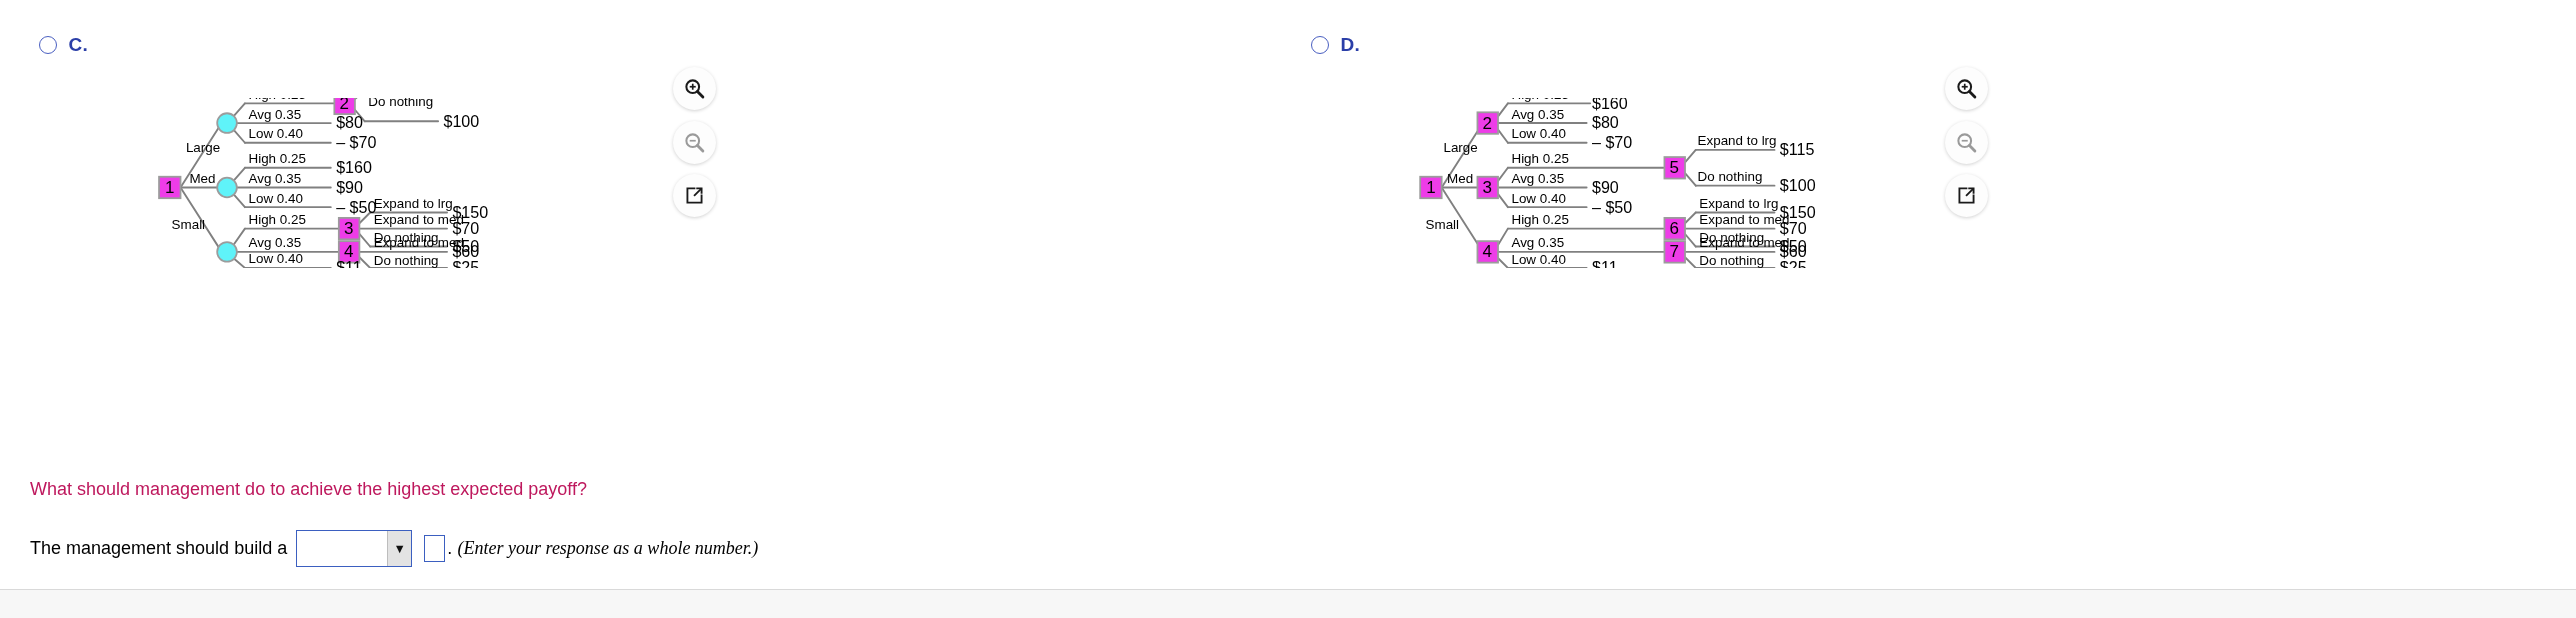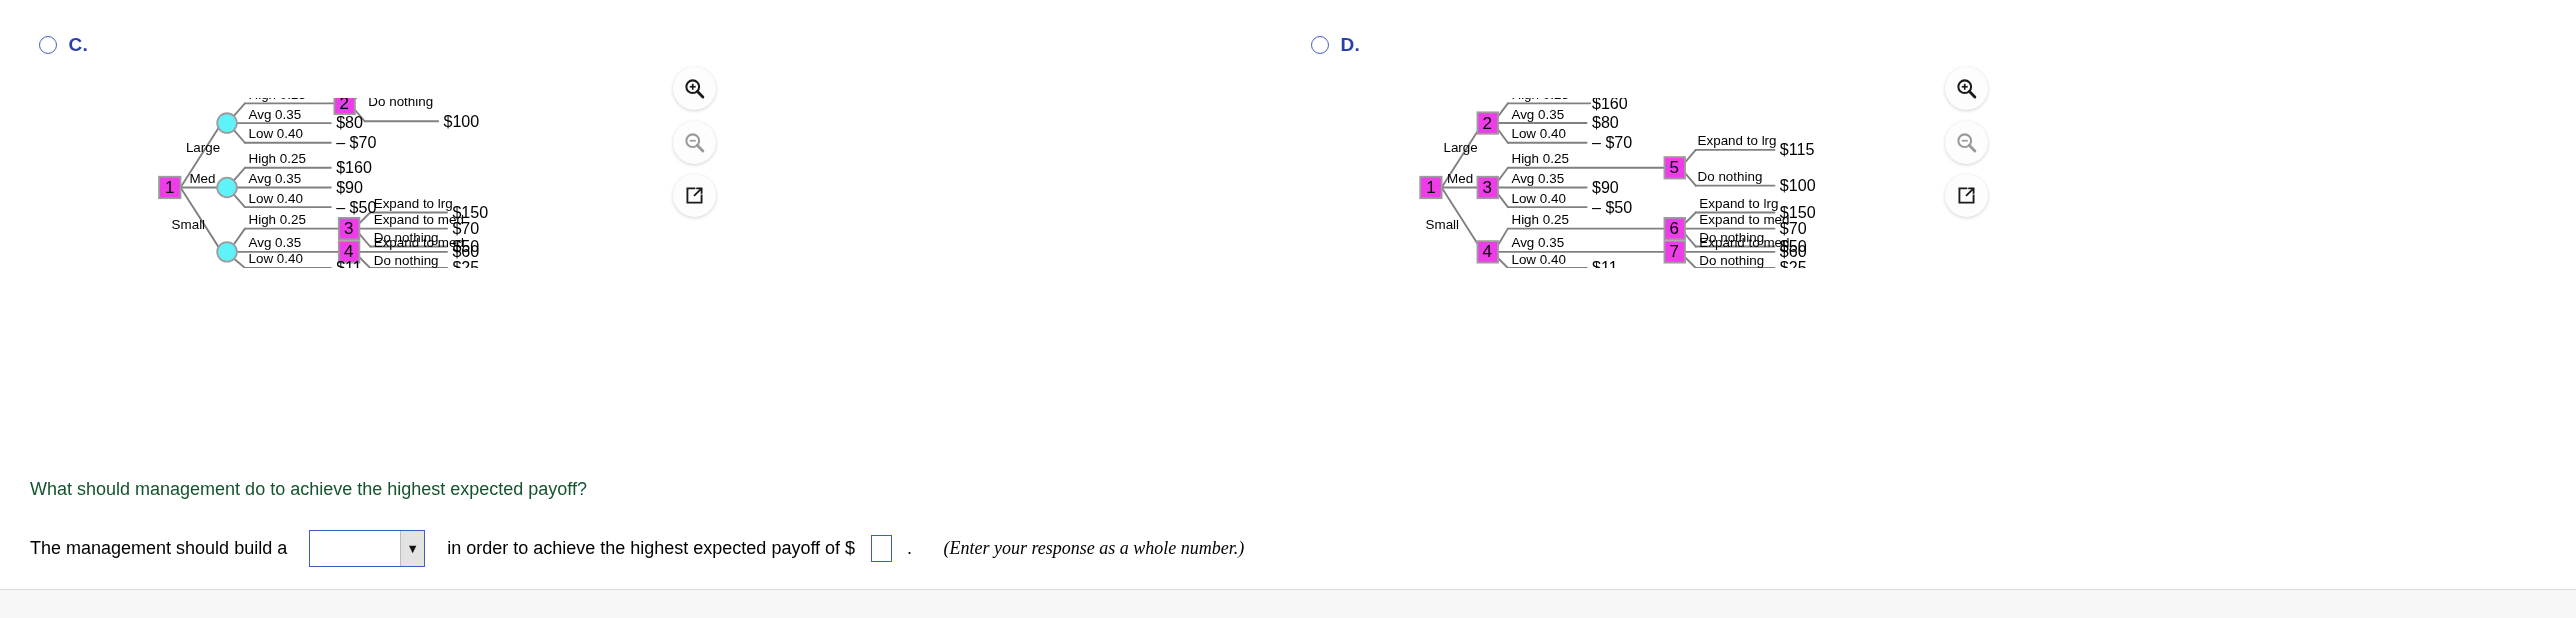--- a/index.html
+++ b/index.html
@@ -38,21 +38,21 @@
 
   
   .tree{position:absolute;}
   .tree svg{display:block;}
   .tl{font-family:"Liberation Sans",sans-serif;font-size:15px;fill:#000;}
   .tlb{font-family:"Liberation Sans",sans-serif;font-size:18px;fill:#000;}
   .nodenum{font-family:"Liberation Sans",sans-serif;font-size:19px;fill:#000;
            text-anchor:middle;dominant-baseline:central;}
 
   
-  .qtext{position:absolute;font-size:18px;color:#14532d;white-space:nowrap;}
+  .qtext{position:absolute;font-size:18px;color:#be185d;white-space:nowrap;}
   .answer-row{
     position:absolute;display:flex;align-items:center;white-space:nowrap;font-size:18px;
   }
   .combo{
     display:inline-flex;align-items:stretch;
     width:116px;height:37px;
     border:1.8px solid #3b5fc0;background:#fff;
     margin:0 9px;box-sizing:border-box;
   }
   .combo .field{flex:1;background:#fff;}
@@ -342,27 +342,26 @@
 
   <text class="tl" x="340" y="167">Expand to med</text>
   <text class="tl" x="340" y="187">Do nothing</text>
   <text class="tlb" x="430" y="178">$60</text>
   <text class="tlb" x="430" y="196">$25</text>
 </svg>
 </div>
 
 <div class="qtext" style="left:30px;top:479px;">What should management do to achieve the highest expected payoff?</div>
 
-<div class="answer-row" style="left:30px;top:530px;gap:13px;">
+<div class="answer-row" style="left:30px;top:530px;">
   <span>The management should build a</span>
   <span class="combo">
     <span class="field"></span>
     <span class="arrow">▼</span>
   </span>
-  <span>in order to achieve the highest expected payoff of $</span>
   <span class="numbox"></span>
   <span>.</span>
   <span class="sp"></span>
   <span class="ital">(Enter your response as a whole number.)</span>
 </div>
 
 <div class="bottom-rule"></div>
 
 
 </body></html>

